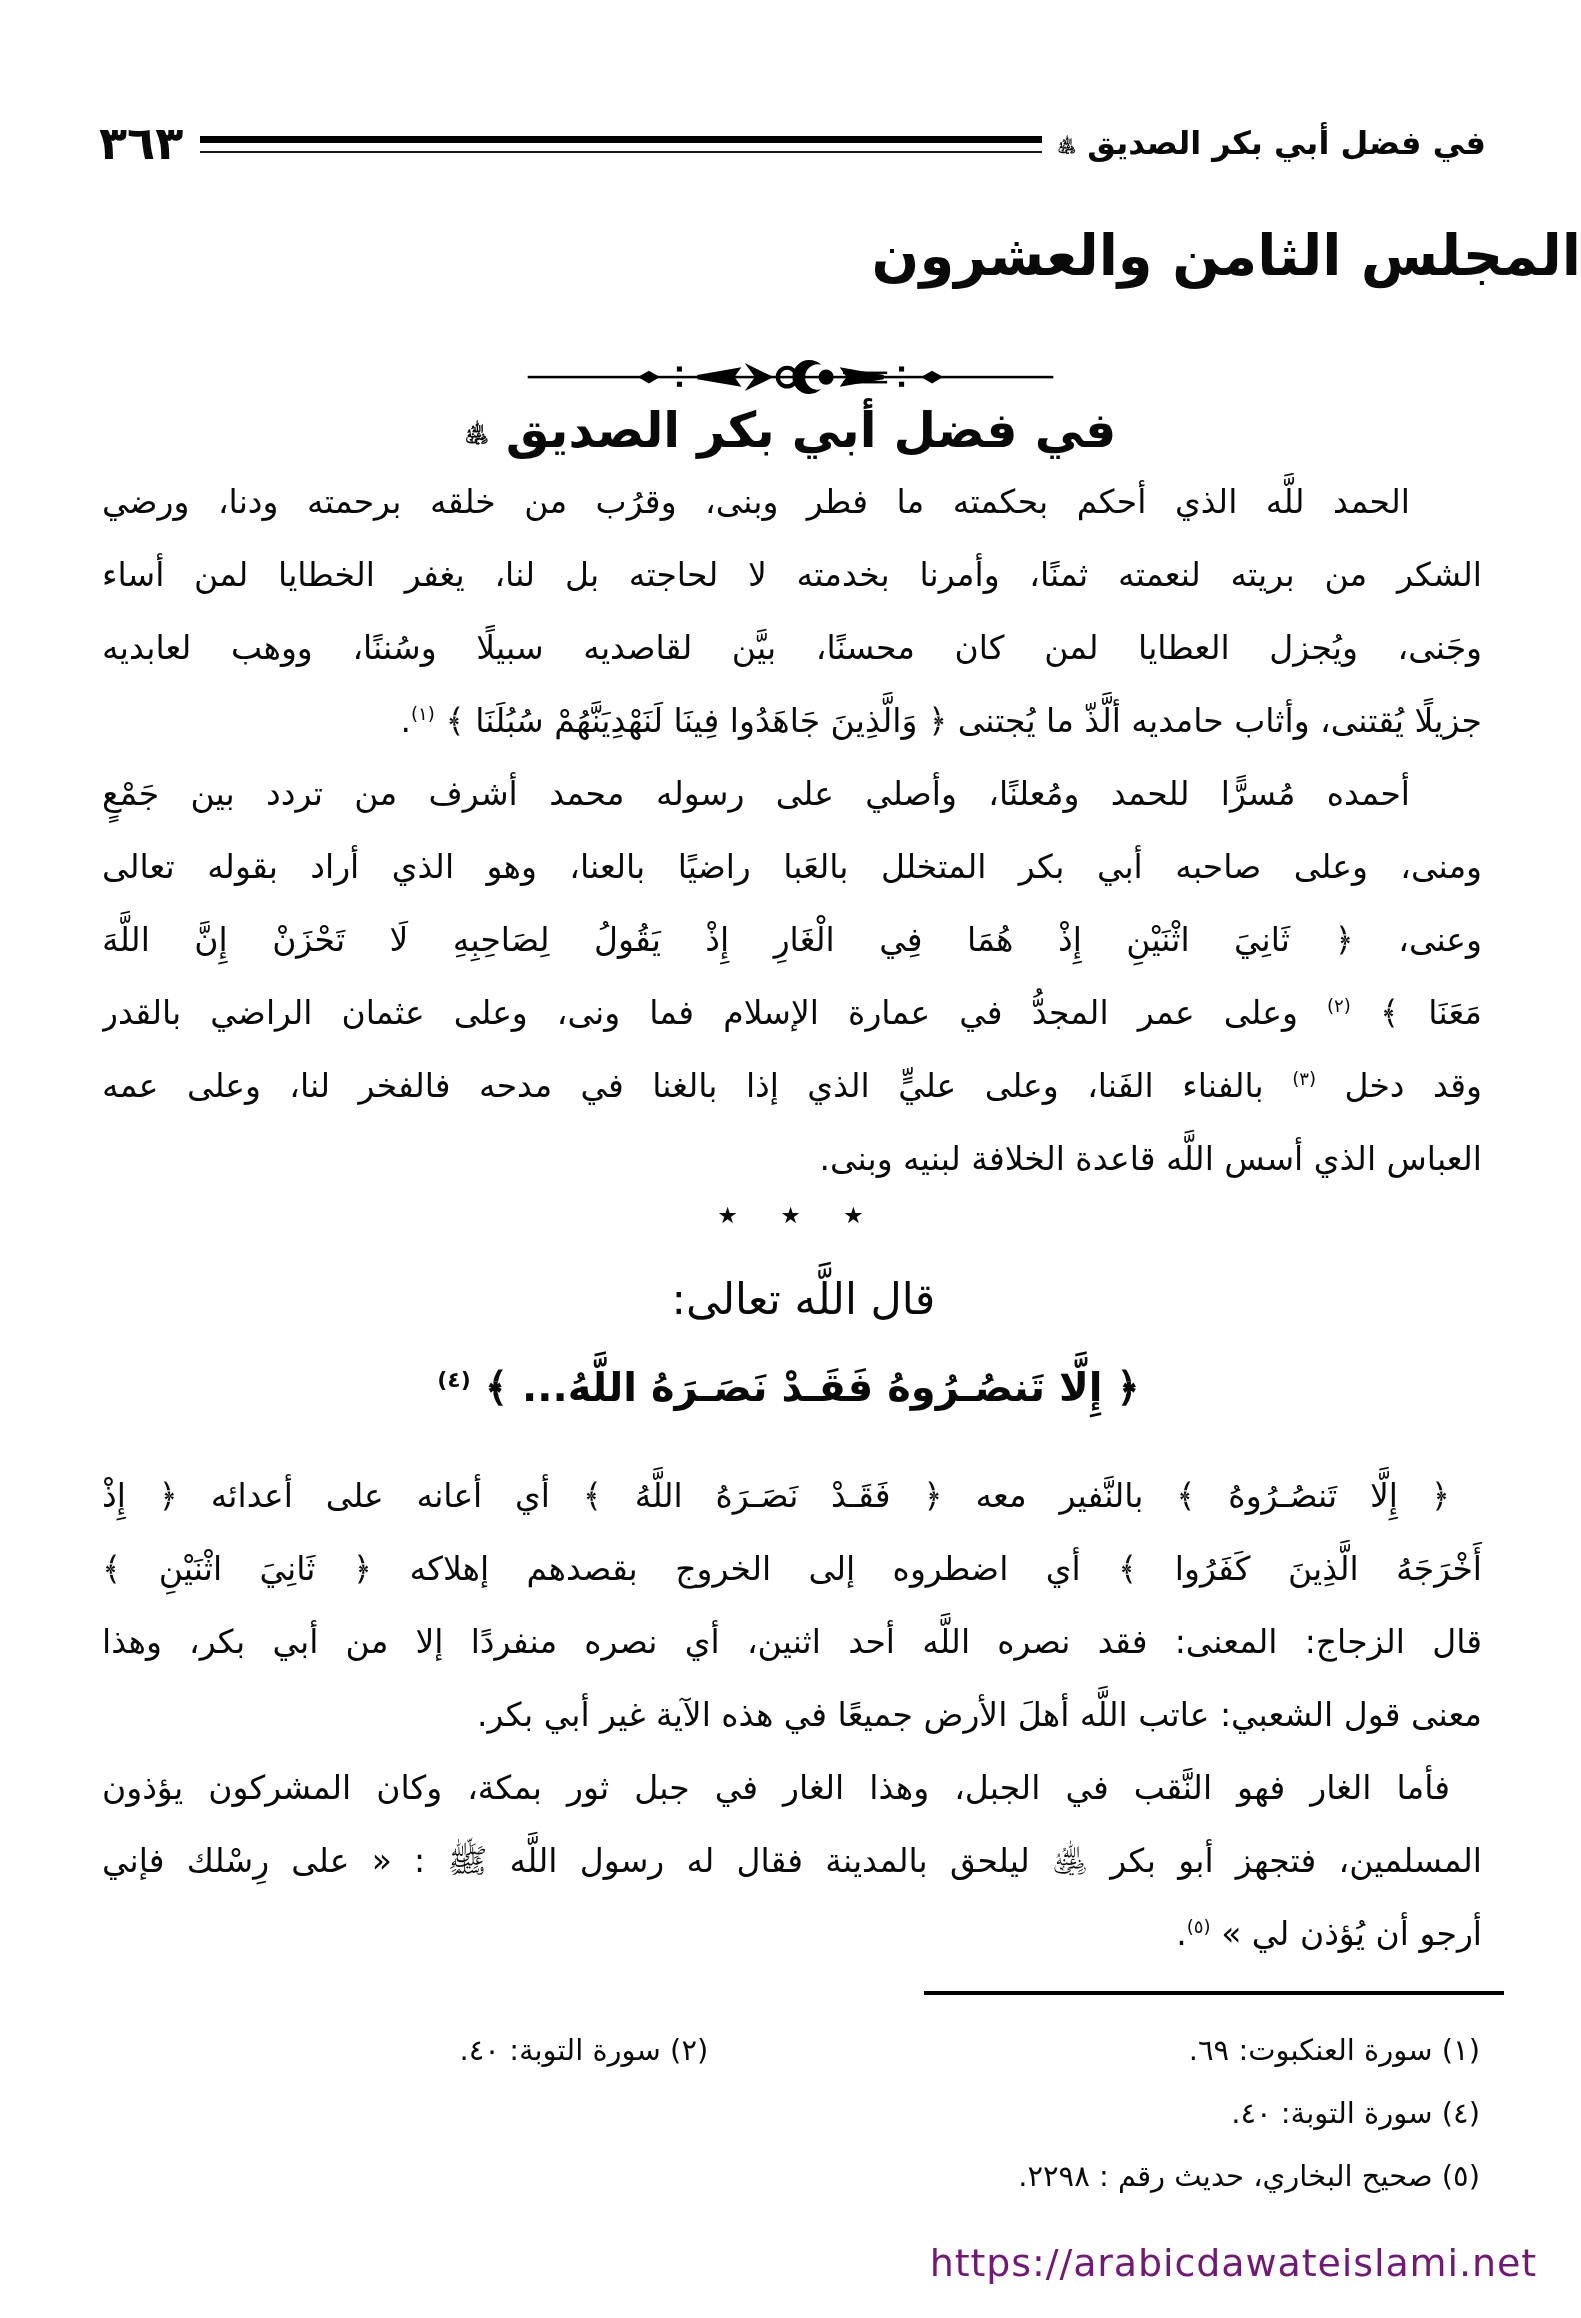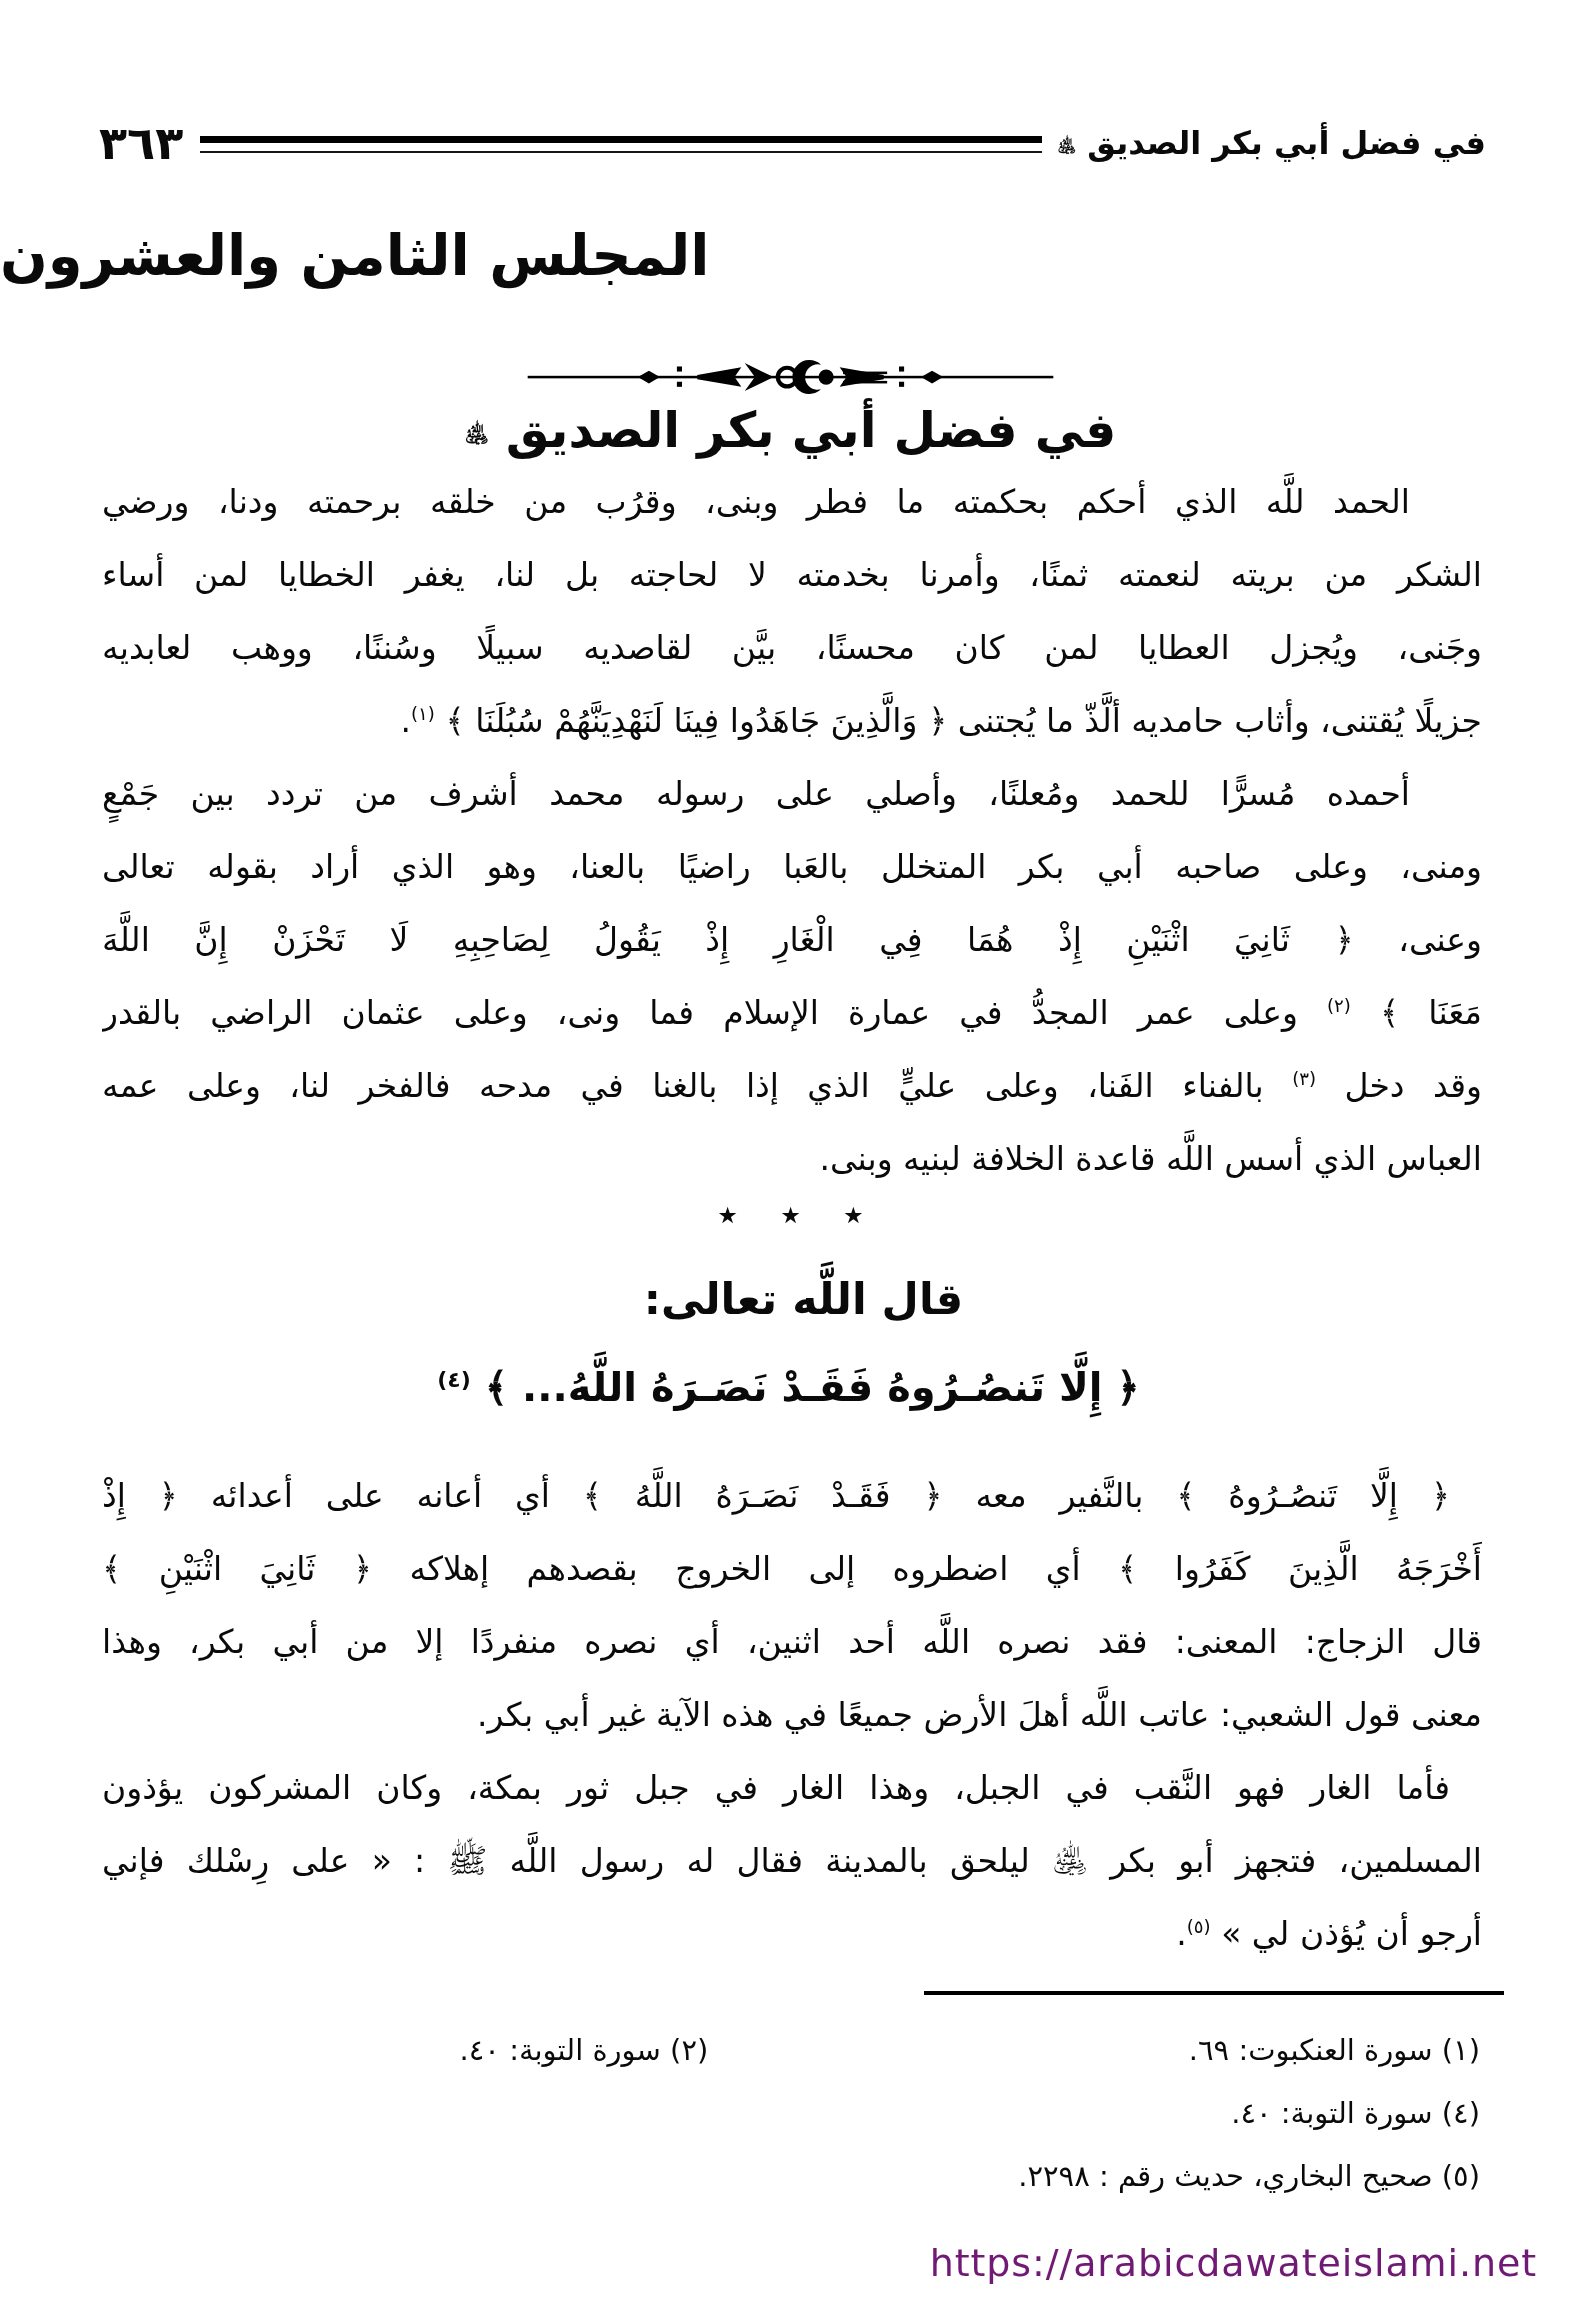--- a/index.html
+++ b/index.html
@@ -17,21 +17,21 @@
   
   .header { position:absolute; top:116px; right:95px; left:99px; display:flex; align-items:center; }
   .header-title { font-size:32px; font-weight:bold; white-space:nowrap; letter-spacing:0.4px; }
   .header-honorific { font-size:17px; vertical-align:1.7px; }
   .header-rules { flex:1 1 auto; margin:3.4px 15.3px 0 17px; }
   .rule-thick { height:6.8px; background:#000; }
   .rule-thin  { height:2.6px; background:#161616; margin-top:7.7px; }
   .page-number { font-size:46px; font-weight:bold; white-space:nowrap; }
 
   
-  .chapter-title { position:absolute; top:223px; left:0; right:0; text-align:left;
+  .chapter-title { position:absolute; top:223px; left:0; right:0; text-align:right;
                    font-size:56px; font-weight:bold; letter-spacing:0.9px; }
   .ornament-wrap { position:absolute; top:358px; left:0; right:0; display:flex; justify-content:center; }
   .chapter-subtitle { position:absolute; top:402px; left:0; right:0; text-align:center;
                       font-size:49px; font-weight:bold; }
   .subtitle-honorific { font-size:22px; vertical-align:5.1px; }
 
   
   .body-block-a { position:absolute; top:465px;  right:99px; left:102px; }
   .body-block-b { position:absolute; top:1459px; right:99px; left:102px; }
   .jline {
@@ -41,21 +41,21 @@
   }
   .endline { text-align-last:right; }
   .indent-lg { text-indent:72px; }
   .indent-sm { text-indent:32px; }
   sup { font-size:0.55em; vertical-align:super; line-height:0; }
 
   
   .stars { position:absolute; top:1192px; left:0; right:0; text-align:center;
            font-size:38px; word-spacing:29px; font-weight:bold; }
   .quran-heading { position:absolute; top:1274px; left:0; right:0; text-align:center;
-                   font-size:43px; font-weight:bold;padding-left:26px; }
+                   font-size:43px; font-weight:normal;padding-left:26px; }
   .verse-line { position:absolute; top:1364px; left:0; right:4px; text-align:center;
                 font-size:40px; font-weight:bold; }
 
   
   .fn-sep { position:absolute; top:1991px; right:77px; width:580px; height:4.3px; background:#000; }
   .footnotes { position:absolute; top:2019px; right:101px; left:102px; font-size:29px; }
   .fn-row { display:flex; line-height:63px; height:63px; }
   .fn-cell-r { width:56%; white-space:nowrap; overflow:hidden; }
   .fn-cell-l { width:44%; white-space:nowrap; overflow:hidden; }
 

